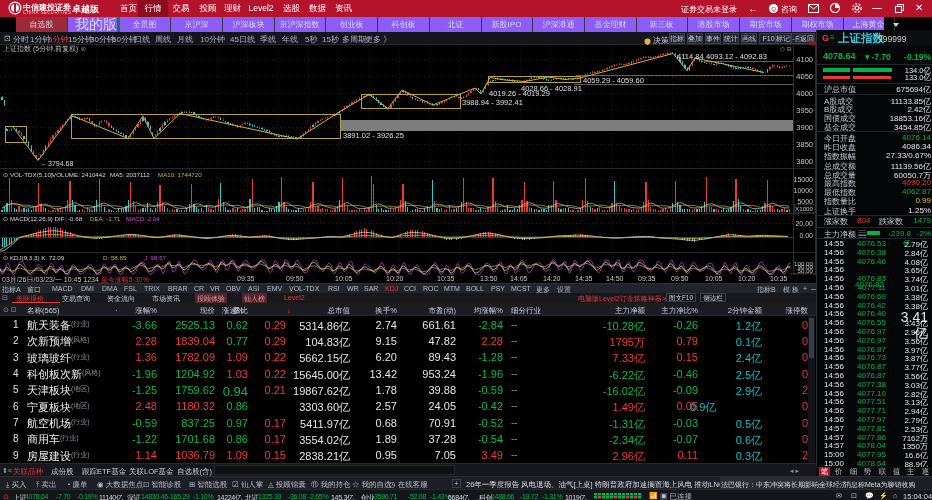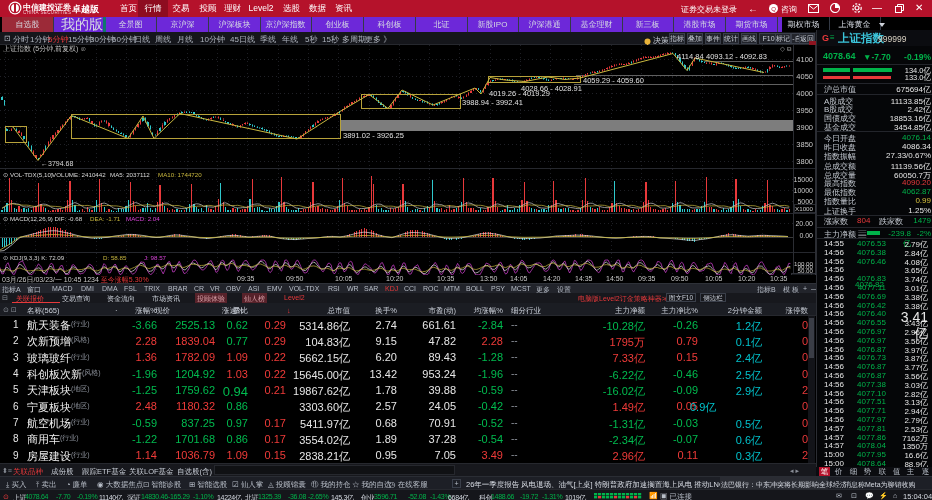--- a/index.html
+++ b/index.html
@@ -42,21 +42,21 @@
       <circle cx="5" cy="5" r="2" fill="none" stroke="#fff" stroke-width="1.2"></circle>
       <circle cx="5" cy="5" r="4.2" fill="none" stroke="#fff" stroke-width="1.2" stroke-dasharray="2,1.5"></circle>
     </svg>
 <div class="abs" style="left:872px;top:2px;font-size:10px;color:#fff">—</div>
 <svg class="abs" style="left:895px;top:4px" width="9" height="9">
       <rect x="0.5" y="2.5" width="6" height="6" fill="none" stroke="#fff" stroke-width="1"></rect>
       <path d="M2.5 2.5 L2.5 0.5 L8.5 0.5 L8.5 6.5 L6.5 6.5" fill="none" stroke="#fff" stroke-width="1"></path>
     </svg>
 <div class="abs" style="left:915px;top:2px;font-size:10px;color:#fff">✕</div>
 </div>
-<div class="abs" style="left:2px;top:17px;width:780px;height:15px;background:#6d28d9">
+<div class="abs" style="left:16px;top:17px;width:868px;height:15px;background:#8b5cf6">
 <div class="abs" style="left:0px;top:0;width:52px;height:15px;background:#9c2a38;color:#d6dae2;font-size:8px;text-align:center;line-height:15px;border-right:1px solid #343a45">自选股</div>
 <div class="abs" style="left:52px;top:0;width:52px;height:15px;color:#d6dae2;font-size:14px;text-align:right;line-height:15px;border-right:3px solid #0f766e">我的版面</div>
 <div class="abs" style="left:103px;top:0;width:52px;height:15px;color:#d6dae2;font-size:8px;text-align:center;line-height:15px;border-right:1px solid #343a45">全景图</div>
 <div class="abs" style="left:155px;top:0;width:52px;height:15px;color:#d6dae2;font-size:8px;text-align:center;line-height:15px;border-right:1px solid #343a45">京沪深</div>
 <div class="abs" style="left:207px;top:0;width:52px;height:15px;color:#d6dae2;font-size:8px;text-align:center;line-height:15px;border-right:1px solid #343a45">沪深板块</div>
 <div class="abs" style="left:258px;top:0;width:52px;height:15px;color:#d6dae2;font-size:8px;text-align:center;line-height:15px;border-right:1px solid #343a45">京沪深指数</div>
 <div class="abs" style="left:310px;top:0;width:52px;height:15px;color:#d6dae2;font-size:8px;text-align:center;line-height:15px;border-right:1px solid #343a45">创业板</div>
 <div class="abs" style="left:362px;top:0;width:52px;height:15px;color:#d6dae2;font-size:8px;text-align:center;line-height:15px;border-right:1px solid #343a45">科创板</div>
 <div class="abs" style="left:414px;top:0;width:52px;height:15px;color:#d6dae2;font-size:8px;text-align:center;line-height:15px;border-right:1px solid #343a45">北证</div>
 <div class="abs" style="left:465px;top:0;width:52px;height:15px;color:#d6dae2;font-size:8px;text-align:center;line-height:15px;border-right:1px solid #343a45">新股IPO</div>
@@ -1509,21 +1509,21 @@
 <div class="abs" style="left:0px;top:9px;width:48px;height:1px;background:#e8393b;left:12px"></div>
 <div class="abs" style="left:578px;top:1px;font-size:7px;color:#e8393b">电脑版Level2订金策略神器≯</div>
 <div class="abs" style="left:666px;top:0px;width:30px;height:9px;border:1px solid #3a3f4a;color:#c8cdd6;font-size:6.5px;text-align:center;line-height:8px">图文F10</div>
 <div class="abs" style="left:700px;top:0px;width:26px;height:9px;border:1px solid #3a3f4a;color:#c8cdd6;font-size:6.5px;text-align:center;line-height:8px">侧边栏</div>
 </div>
 <div class="abs" style="left:0;top:303px;width:816px;height:13px;background:#1b1d23;border-bottom:1px solid #26282e">
 <div class="abs" style="left:3px;top:3px;font-size:7px;color:#8a8f98">⊙ ⊡</div>
 <div class="abs" style="left:27px;top:2.5px;font-size:7.5px;color:#c8cdd6">名称(565)</div>
 <div class="abs" style="left:115px;top:2.5px;font-size:7.5px;color:#c8cdd6">·</div>
 <div class="abs" style="left:97px;top:2.5px;width:60px;text-align:right;font-size:7.5px;color:#c8cdd6">涨幅%</div>
-<div class="abs" style="left:155px;top:2.5px;width:60px;text-align:left;font-size:7.5px;color:#c8cdd6">现价</div>
+<div class="abs" style="left:155px;top:2.5px;width:60px;text-align:right;font-size:7.5px;color:#c8cdd6">现价</div>
 <div class="abs" style="left:188px;top:2.5px;width:60px;text-align:right;font-size:7.5px;color:#c8cdd6">量比</div>
 <div class="abs" style="left:222px;top:2.5px;width:60px;text-align:left;font-size:7.5px;color:#c8cdd6">涨速%</div>
 <div class="abs" style="left:290px;top:2.5px;width:60px;text-align:right;font-size:7.5px;color:#c8cdd6">总市值</div>
 <div class="abs" style="left:337px;top:2.5px;width:60px;text-align:right;font-size:7.5px;color:#c8cdd6">换手%</div>
 <div class="abs" style="left:396px;top:2.5px;width:60px;text-align:right;font-size:7.5px;color:#c8cdd6">市盈(动)</div>
 <div class="abs" style="left:443px;top:2.5px;width:60px;text-align:right;font-size:7.5px;color:#c8cdd6">均涨幅%</div>
 <div class="abs" style="left:287px;top:2.5px;font-size:7.5px;color:#e8393b">↓</div>
 <div class="abs" style="left:511px;top:2.5px;font-size:7.5px;color:#c8cdd6">细分行业</div>
 <div class="abs" style="left:575px;top:2.5px;width:70px;text-align:right;font-size:7.5px;color:#c8cdd6">主力净额</div>
 <div class="abs" style="left:628px;top:2.5px;width:70px;text-align:right;font-size:7.5px;color:#c8cdd6">主力净比%</div>

